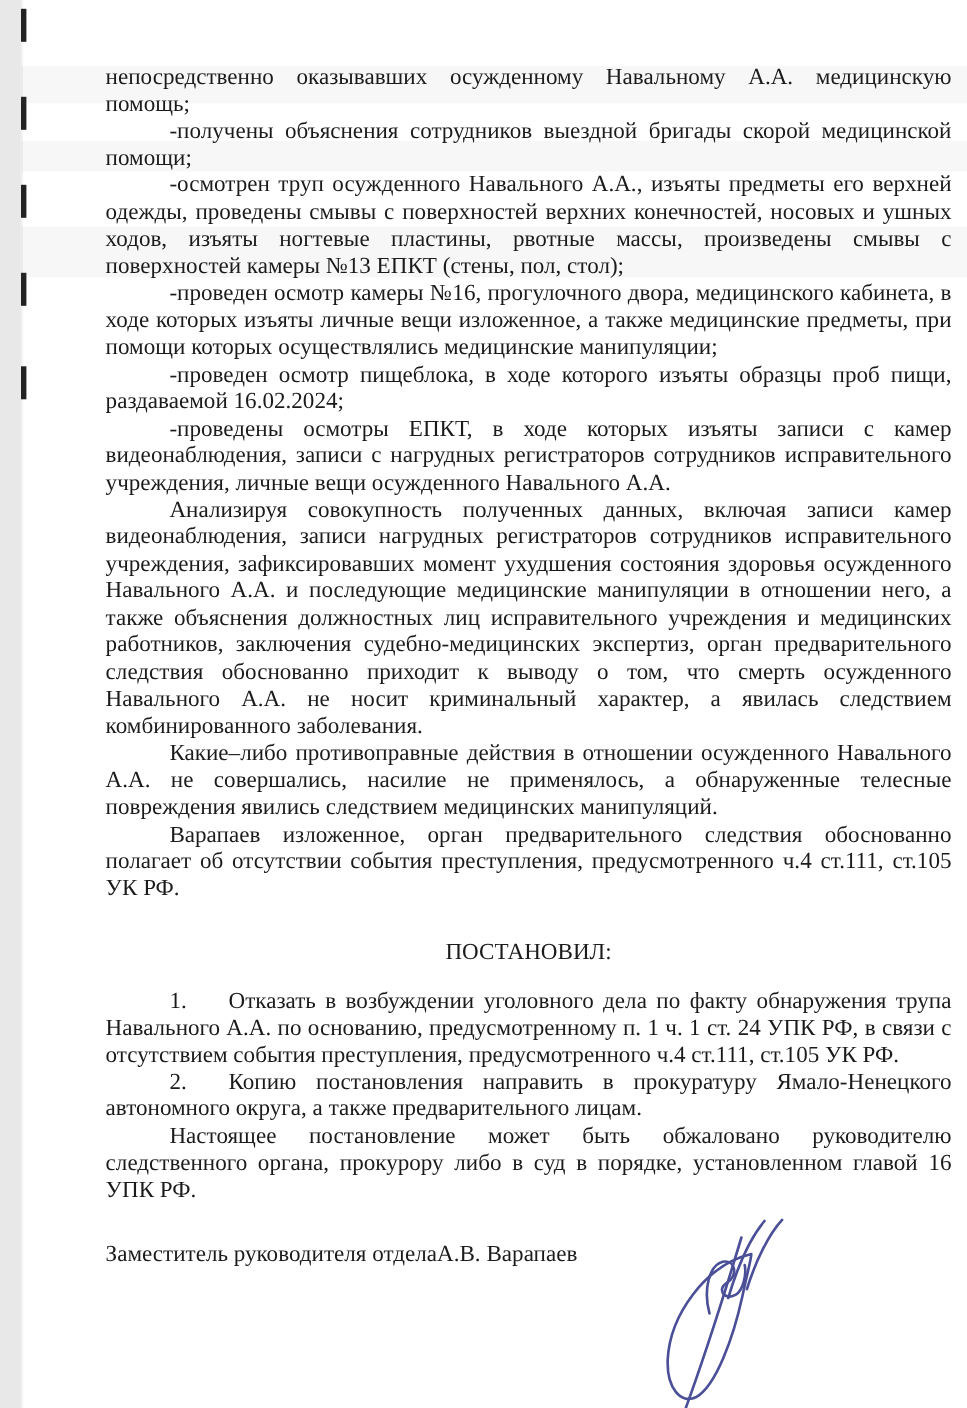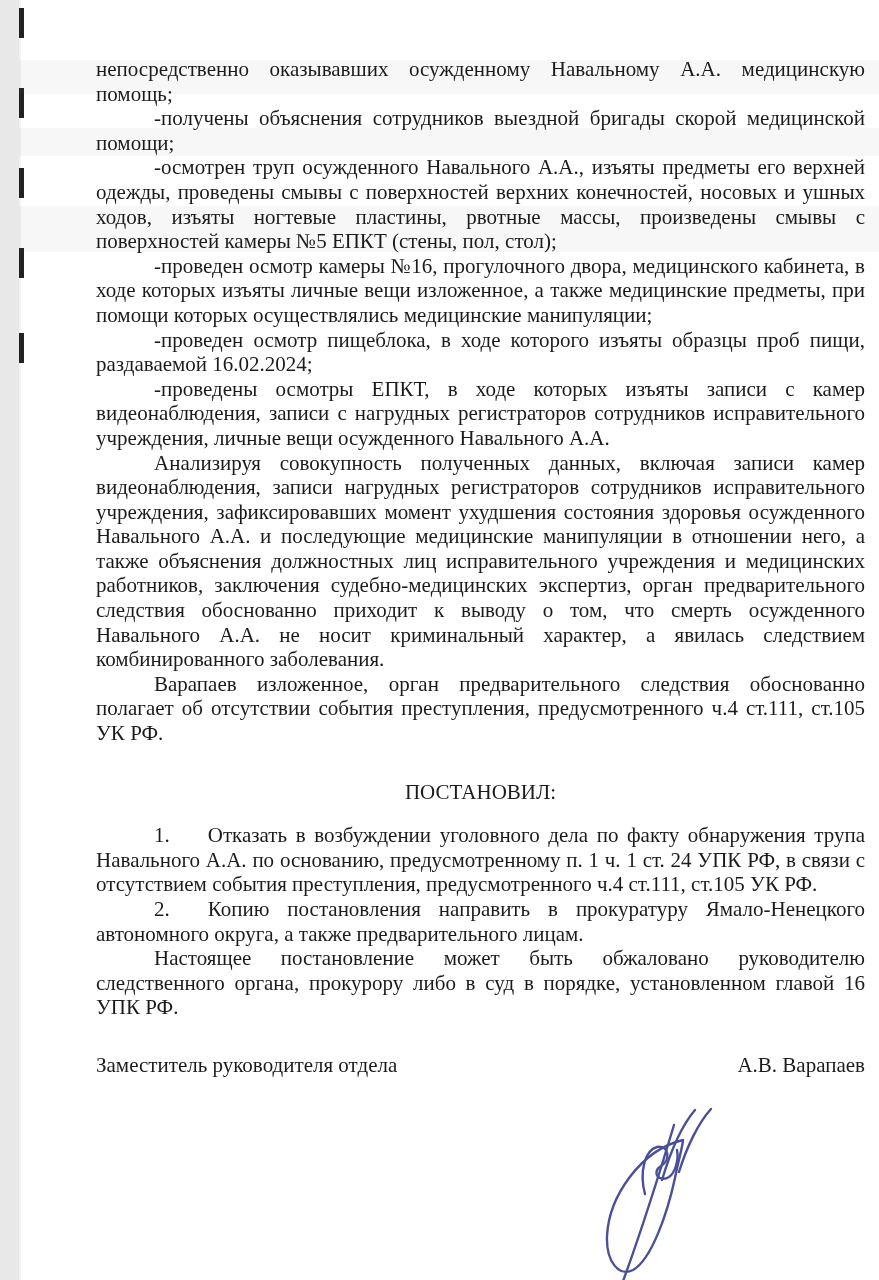--- a/index.html
+++ b/index.html
@@ -36,21 +36,21 @@
   .heading{
     text-align:center;
     margin:34px 0 19px 0 !important;
     text-indent:0;
   }
   .res-num{display:inline;}
   .res-gap{display:inline-block;width:38px;}
   .closing{text-indent:58px;}
   .sig-block{
     margin-top:33px;
-    display:flex;justify-content:space-between;align-items:flex-end;
+    display:flex;align-items:flex-end;
   }
   .sig-left{text-align:left;line-height:25px;}
   .sig-left div{white-space:nowrap;}
   .sig-name{text-align:right;white-space:nowrap;}
   .signature-svg{
     position:absolute;left:555px;top:1090px;
     pointer-events:none;
   }
 </style>
 </head>
@@ -65,25 +65,26 @@
   <div class="edge-mark" style="top:248px;"></div>
   <div class="edge-mark" style="top:333px;"></div>
   <div class="scan-band" style="top:60px;height:34px;"></div>
   <div class="scan-band" style="top:128px;height:28px;"></div>
   <div class="scan-band" style="top:206px;height:46px;"></div>
 
   <div class="textblock">
 
     <p class="para para-noindent">непосредственно оказывавших осужденному Навальному А.А. медицинскую помощь;</p>
     <p class="para">-получены объяснения сотрудников выездной бригады скорой медицинской помощи;</p>
-    <p class="para">-осмотрен труп осужденного Навального А.А., изъяты предметы его верхней одежды, проведены смывы с поверхностей верхних конечностей, носовых и ушных ходов, изъяты ногтевые пластины, рвотные массы, произведены смывы с поверхностей камеры №5 ЕПКТ (стены, пол, стол);</p>
+    <p class="para">-осмотрен труп осужденного Навального А.А., изъяты предметы его верхней одежды, проведены смывы с поверхностей верхних конечностей, носовых и ушных ходов, изъяты ногтевые пластины, рвотные массы, произведены смывы с поверхностей камеры №13 ЕПКТ (стены, пол, стол);</p>
     <p class="para">-проведен осмотр камеры №16, прогулочного двора, медицинского кабинета, в ходе которых изъяты личные вещи изложенное, а также медицинские предметы, при помощи которых осуществлялись медицинские манипуляции;</p>
     <p class="para">-проведен осмотр пищеблока, в ходе которого изъяты образцы проб пищи, раздаваемой 16.02.2024;</p>
     <p class="para">-проведены осмотры ЕПКТ, в ходе которых изъяты записи с камер видеонаблюдения, записи с нагрудных регистраторов сотрудников исправительного учреждения, личные вещи осужденного Навального А.А.</p>
     <p class="para">Анализируя совокупность полученных данных, включая записи камер видеонаблюдения, записи нагрудных регистраторов сотрудников исправительного учреждения, зафиксировавших момент ухудшения состояния здоровья осужденного Навального А.А. и последующие медицинские манипуляции в отношении него, а также объяснения должностных лиц исправительного учреждения и медицинских работников, заключения судебно-медицинских экспертиз, орган предварительного следствия обоснованно приходит к выводу о том, что смерть осужденного Навального А.А. не носит криминальный характер, а явилась следствием комбинированного заболевания.</p>
+    <p class="para">Какие–либо противоправные действия в отношении осужденного Навального А.А. не совершались, насилие не применялось, а обнаруженные телесные повреждения явились следствием медицинских манипуляций.</p>
     <p class="para">Варапаев изложенное, орган предварительного следствия обоснованно полагает об отсутствии события преступления, предусмотренного ч.4 ст.111, ст.105 УК РФ.</p>
 
     <p class="heading">ПОСТАНОВИЛ:</p>
 
     <p class="para"><span class="res-num">1.</span><span class="res-gap"></span><span>Отказать в возбуждении уголовного дела по факту обнаружения трупа Навального А.А. по основанию, предусмотренному п. 1 ч. 1 ст. 24 УПК РФ, в связи с отсутствием события преступления, предусмотренного ч.4 ст.111, ст.105 УК РФ.</span></p>
 
     <p class="para"><span class="res-num">2.</span><span class="res-gap"></span><span>Копию постановления направить в прокуратуру Ямало-Ненецкого автономного округа, а также предварительного лицам.</span></p>
 
     <p class="closing">Настоящее постановление может быть обжаловано руководителю следственного органа, прокурору либо в суд в порядке, установленном главой 16 УПК РФ.</p>
 

